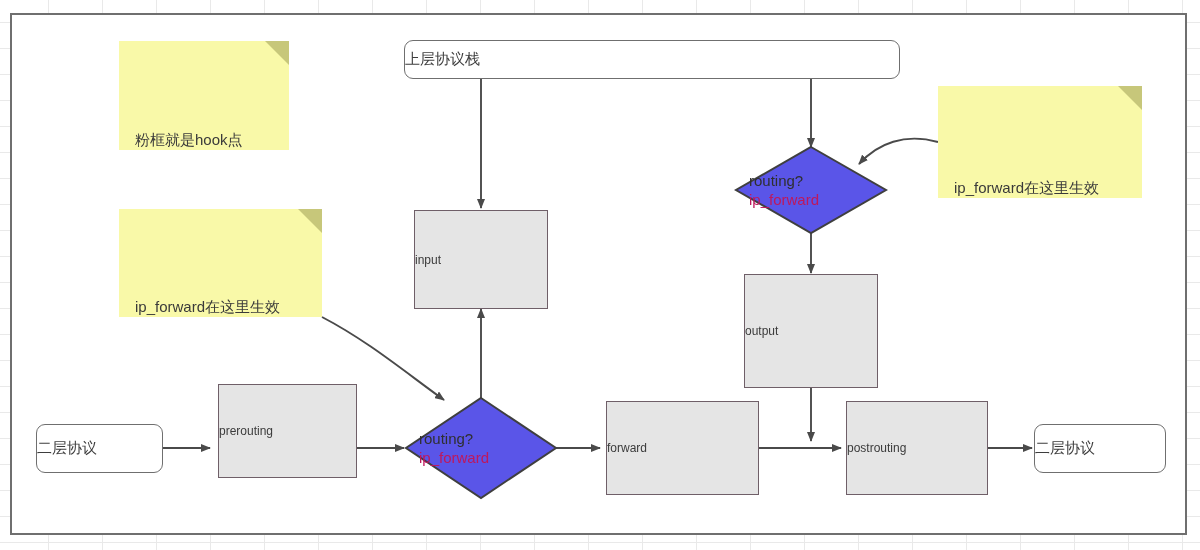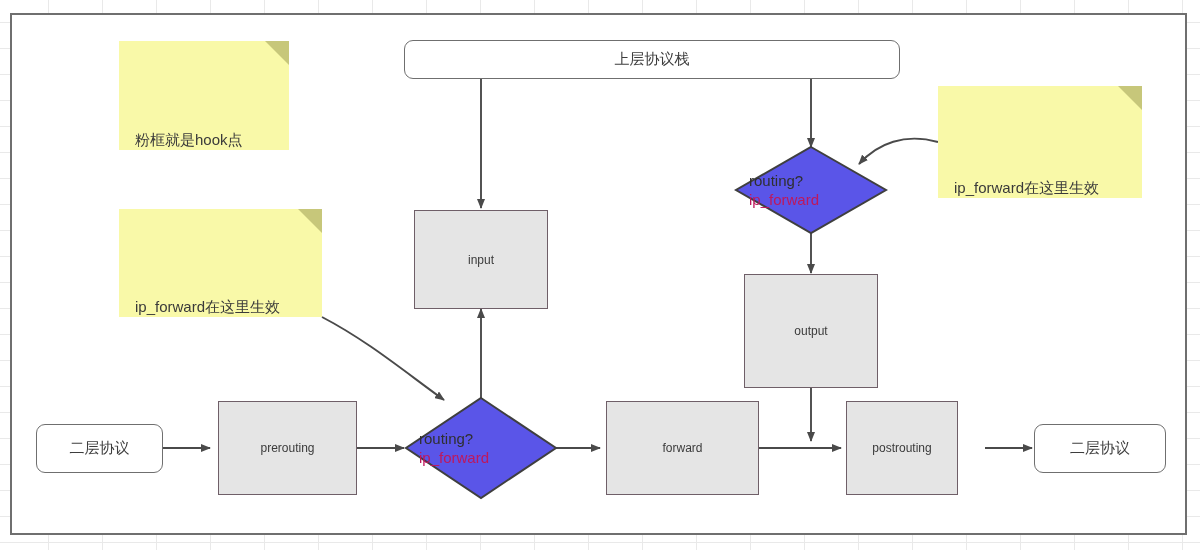--- a/index.html
+++ b/index.html
@@ -28,21 +28,21 @@
     border:2px solid #6f6f6f;
     box-sizing:border-box;
     z-index:1;
   }
   #shape-layer{
     position:absolute;left:0;top:0;width:1200px;height:550px;z-index:2;
   }
   .node{
     position:absolute;
     box-sizing:border-box;
-    display:flex;align-items:center;justify-content:center;
+    display:flex;align-items:center;justify-content:flex-start;
     text-align:center;
     color:#3d3d3d;
     z-index:3;
   }
   
   .round-box{
     background:#ffffff;
     border:1.6px solid #6f6f6f;
     border-radius:9px;
     font-size:15px;
@@ -146,29 +146,29 @@
 </div>
 
 <div class="node pink-box" style="left:414px;top:210px;width:134px;height:99px;">
   <span>input</span>
 </div>
 
 <div class="node pink-box" style="left:744px;top:274px;width:134px;height:114px;">
   <span>output</span>
 </div>
 
-<div class="node pink-box" style="left:218px;top:401px;width:139px;height:94px;">
+<div class="node pink-box" style="left:218px;top:384px;width:139px;height:94px;">
   <span>prerouting</span>
 </div>
 
 <div class="node pink-box" style="left:606px;top:401px;width:153px;height:94px;">
   <span>forward</span>
 </div>
 
-<div class="node pink-box" style="left:846px;top:401px;width:112px;height:94px;">
+<div class="node pink-box" style="left:846px;top:401px;width:142px;height:94px;">
   <span>postrouting</span>
 </div>
 
 <div class="node round-box" style="left:36px;top:424px;width:127px;height:49px;">
   <span>二层协议</span>
 </div>
 
 <div class="node round-box" style="left:1034px;top:424px;width:132px;height:49px;">
   <span>二层协议</span>
 </div>

